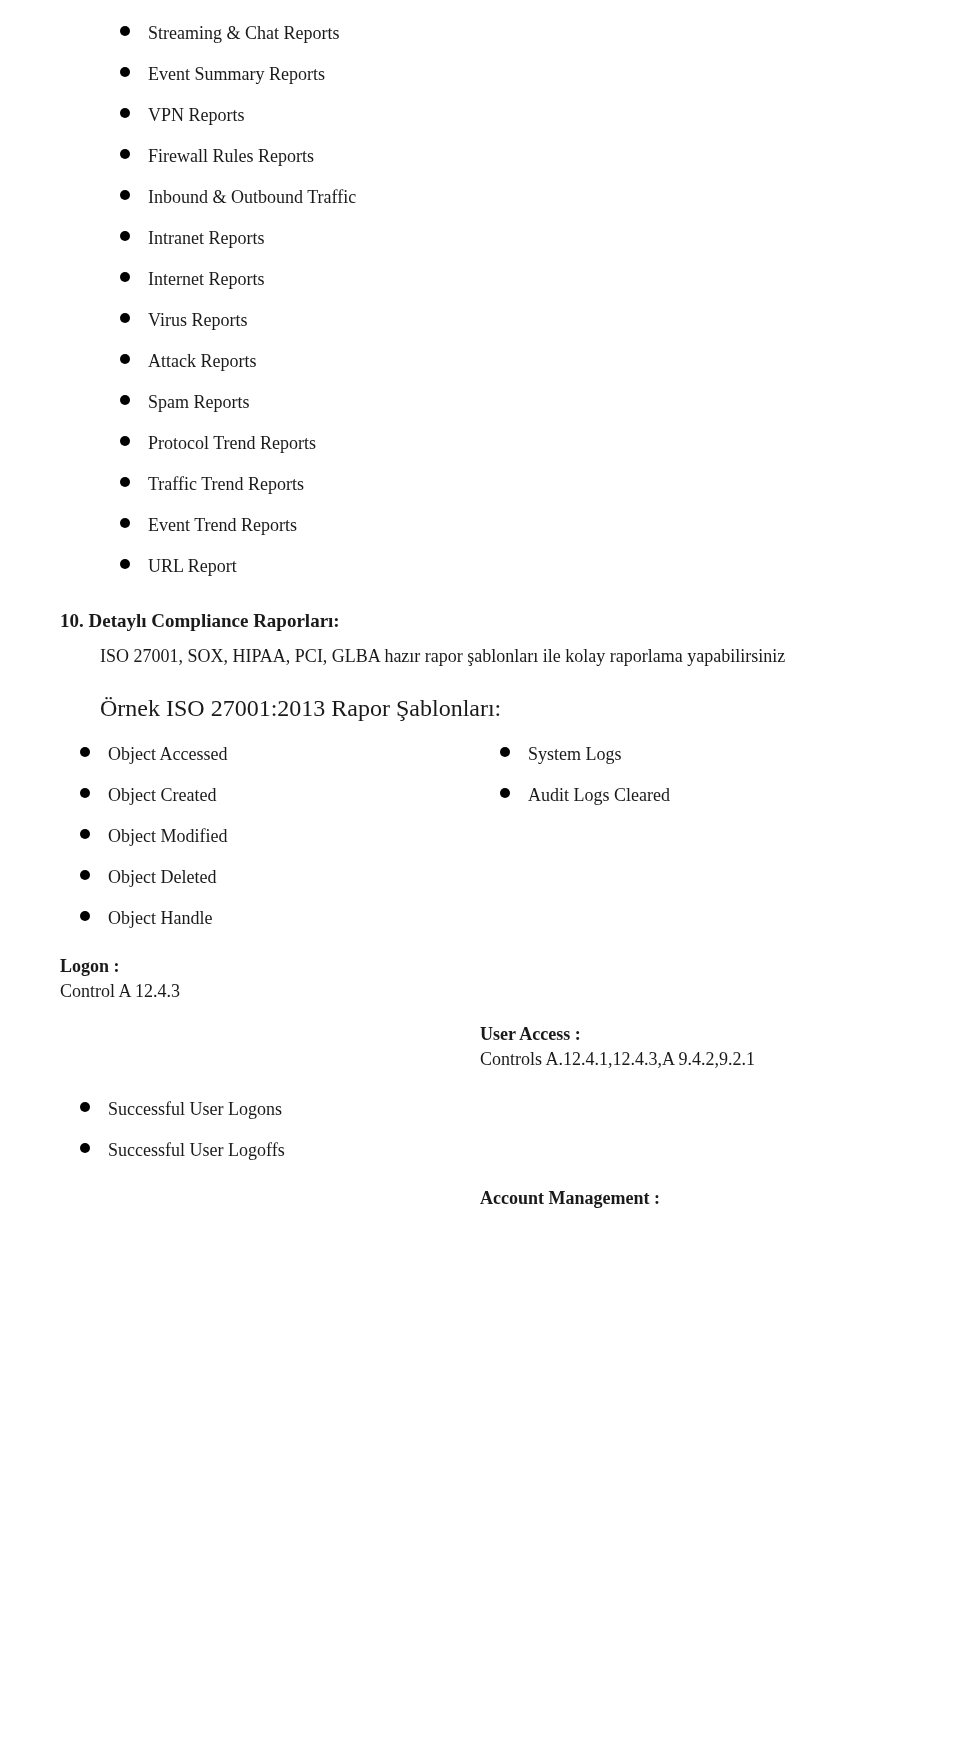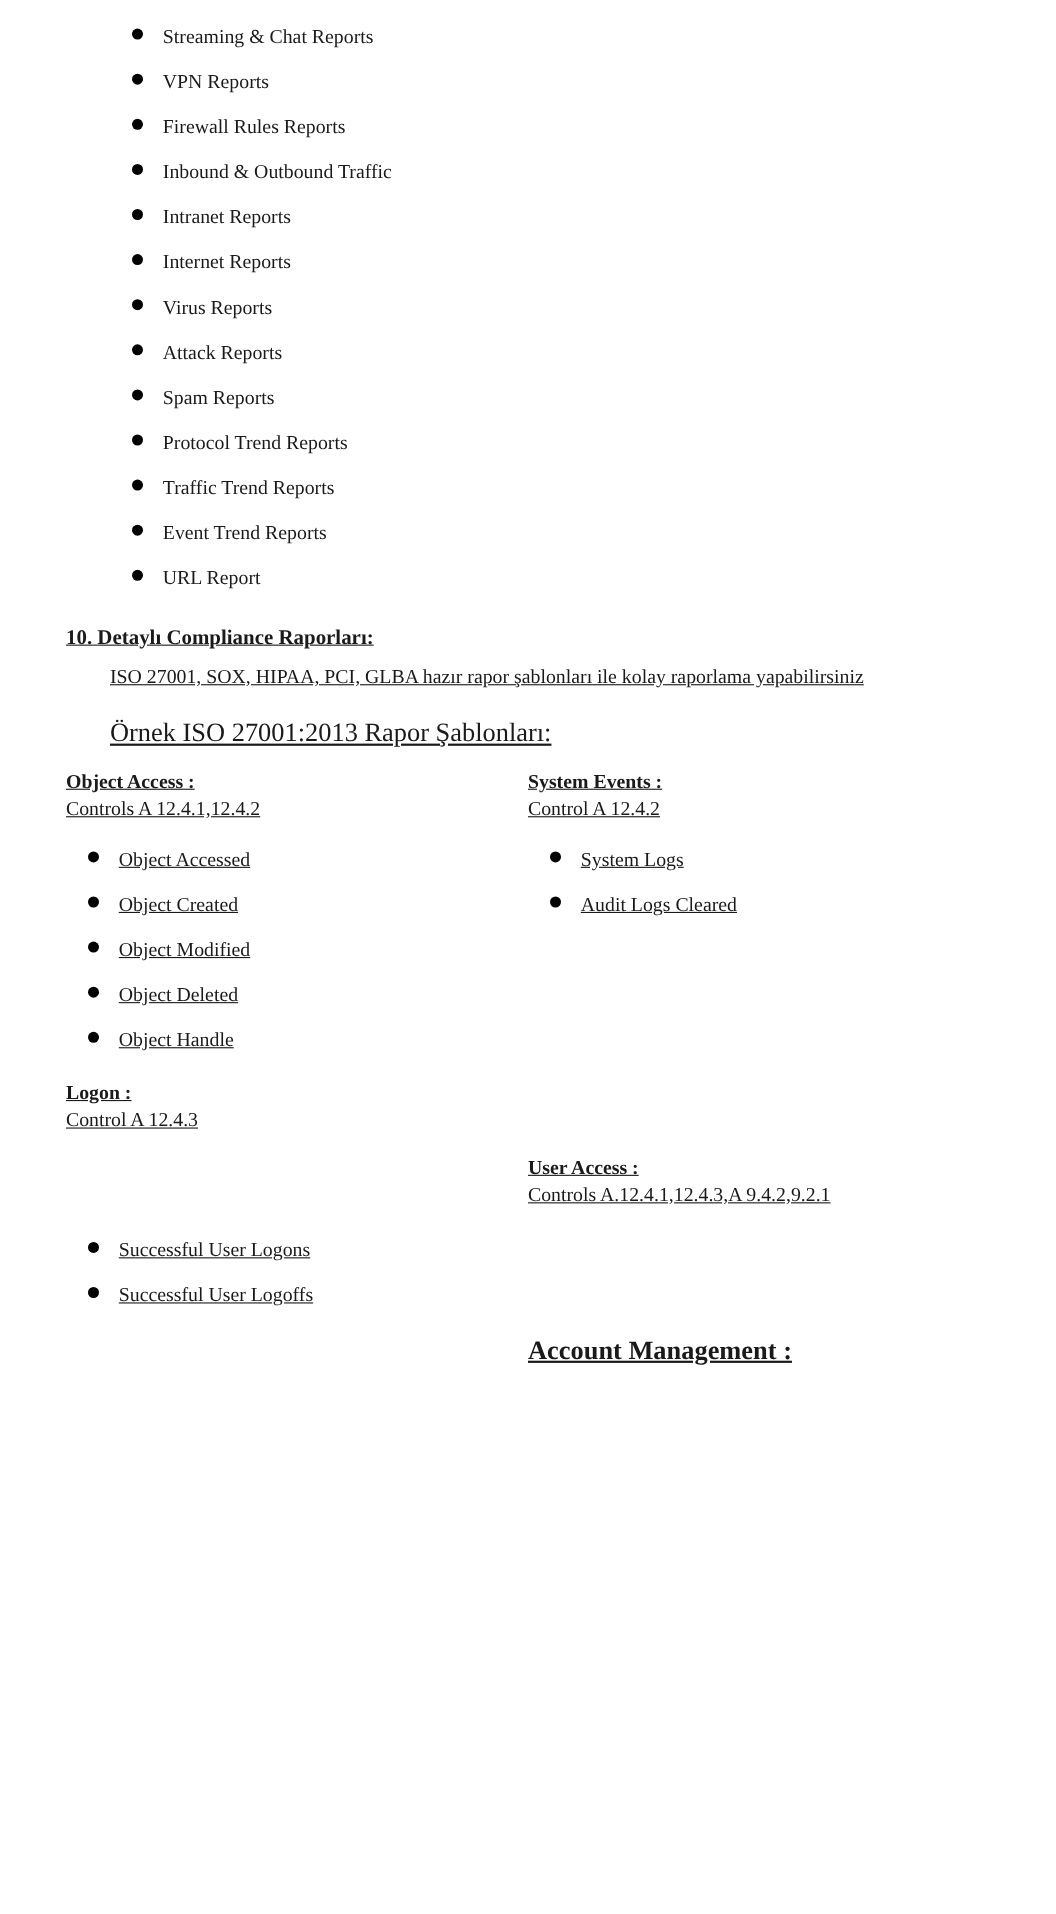--- a/index.html
+++ b/index.html
@@ -96,34 +96,38 @@
       margin-left: 0px;
       margin-bottom: 10px;
     }
 
     .two-col-bullets .col-left,
     .two-col-bullets .col-right {
       width: 50%;
     }
 
     .account-mgmt-label {
-      font-size: 24px;
+      font-size: 18px;
       font-weight: bold;
     }
   </style>
 </head>
 <body>
 
 <ul class="bullet-list">
   <li>
     <span class="bullet-dot"></span>
     <span>Streaming &amp; Chat Reports</span>
   </li>
   <li>
     <span class="bullet-dot"></span>
+    <span>Event Summary Reports</span>
+  </li>
+  <li>
+    <span class="bullet-dot"></span>
     <span>VPN Reports</span>
   </li>
   <li>
     <span class="bullet-dot"></span>
     <span>Firewall Rules Reports</span>
   </li>
   <li>
     <span class="bullet-dot"></span>
     <span>Inbound &amp; Outbound Traffic</span>
   </li>
@@ -158,42 +162,32 @@
   <li>
     <span class="bullet-dot"></span>
     <span>Event Trend Reports</span>
   </li>
   <li>
     <span class="bullet-dot"></span>
     <span>URL Report</span>
   </li>
 </ul>
 
-<div style=" text-decoration: underline;">
+<div style="">
   <div class="section-number">
     <span>10.</span>
     <span>Detaylı Compliance Raporları:</span>
   </div>
   <div class="section-description">
     <span>ISO 27001, SOX, HIPAA, PCI, GLBA hazır rapor şablonları ile kolay raporlama yapabilirsiniz</span>
   </div>
   <div class="subsection-title">
     <span>Örnek ISO 27001:2013 Rapor Şablonları:</span>
   </div>
 
-  <div class="two-column-row">
-    <div class="col-left">
-      <div class="col-label">Object Access :</div>
-      <div class="col-subtext">Controls A 12.4.1,12.4.2</div>
-    </div>
-    <div class="col-right">
-      <div class="col-label">System Events :</div>
-      <div class="col-subtext">Control A 12.4.2</div>
-    </div>
-  </div>
 
   <div class="two-col-bullets">
     <div class="col-left">
       <ul class="bullet-list" style="padding-left: 20px;">
         <li>
           <span class="bullet-dot"></span>
           <span>Object Accessed</span>
         </li>
         <li>
           <span class="bullet-dot"></span>

